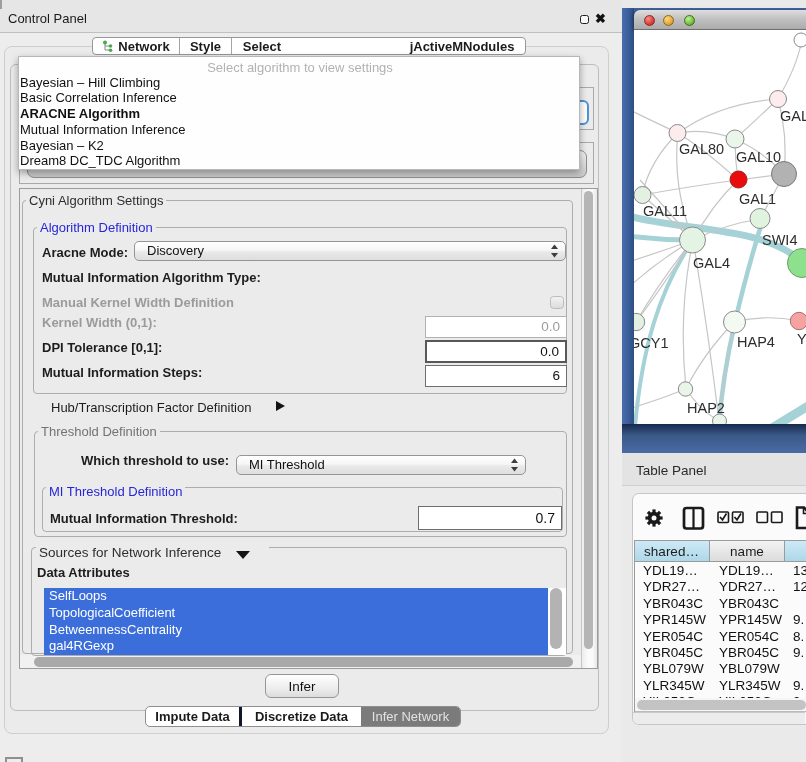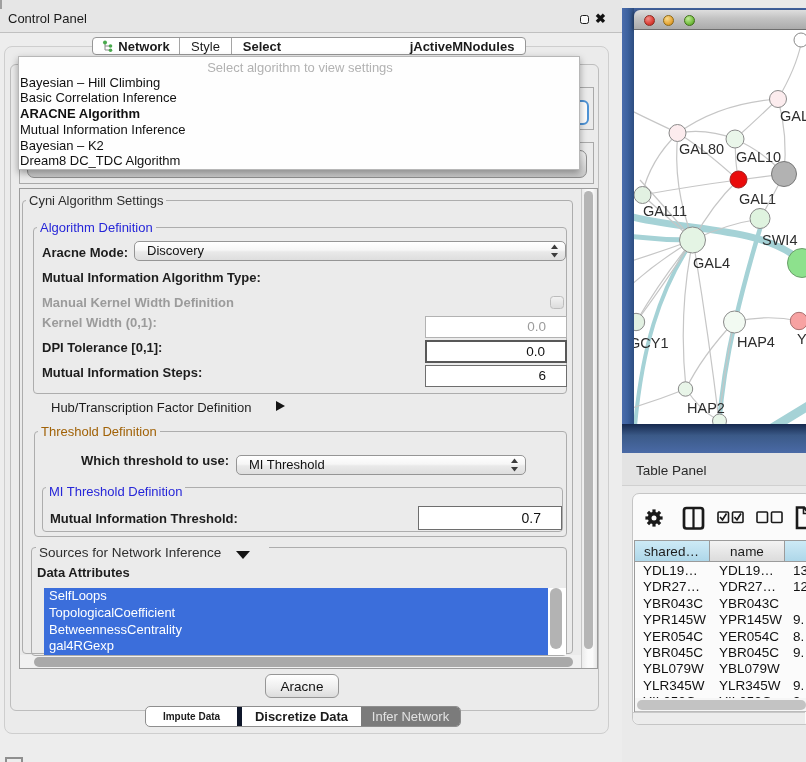--- a/index.html
+++ b/index.html
@@ -10,21 +10,21 @@
 .lbl { font-size:13px; color:#1d1d1d; font-weight:bold; white-space:nowrap; }
 .glbl { font-size:13px; color:#9b9b9b; font-weight:bold; white-space:nowrap; }
 .gbox { position:absolute; border:1px solid #adadad; border-radius:4px; }
 .gtitle { position:absolute; font-size:13px; background:#ebebeb; padding:0 3px; white-space:nowrap; }
 .combo { position:absolute; border:1px solid #959595; border-radius:5px;
   background:linear-gradient(#ffffff 0%, #f6f6f6 45%, #e9e9e9 55%, #dedede 100%);
   font-size:13px; color:#111; line-height:18px; padding-left:12px; }
 .combo .arr { position:absolute; right:6px; top:0; height:100%; display:flex; flex-direction:column; justify-content:center; }
 .combo .arr svg { display:block; }
 .tfield { position:absolute; background:#fff; font-size:13.5px; color:#111;
-  text-align:right; padding-right:20px; }
+  text-align:right; padding-right:6px; }
 </style>
 </head>
 <body>
 <div id="stage">
 <div class="abs" style="left:0;top:0;width:2px;height:9px;background:#9f9f9f;z-index:9;"></div>
 
 <div class="abs" style="left:0;top:0;width:622px;height:762px;background:#ededed;"></div>
 <div class="abs" style="left:0;top:0;width:622px;height:33px;background:#e6e6e6;border-bottom:1px solid #c0c0c0;"></div>
 <div class="abs" style="left:8px;top:11px;font-size:13px;color:#1a1a1a;">Control Panel</div>
 <div class="abs" style="left:580px;top:15px;width:9px;height:9px;border:1.5px solid #1d1d1d;border-radius:2.5px;background:#f8f8f8;"></div>
@@ -35,21 +35,21 @@
 <div class="abs" style="left:10px;top:64px;width:589px;height:647px;background:#ebebeb;border:1px solid #bdbdbd;border-radius:6px;"></div>
 
 <div class="abs" style="left:92px;top:37px;height:18px;display:flex;border:1px solid #979797;border-radius:4px;overflow:hidden;background:#fff;">
   <div style="width:87px;display:flex;align-items:center;justify-content:center;font-size:13px;font-weight:bold;color:#1b1b1b;border-right:1px solid #a5a5a5;">
     <svg width="12" height="13" viewBox="0 0 12 13" style="margin-right:4px;">
           <path d="M3 2 L3 10 M3 6 L8 6 M3 10 L8 10" stroke="#8a8a8a" stroke-width="1" fill="none"></path>
           <circle cx="3" cy="2.5" r="2" fill="#49a94d"></circle>
           <circle cx="8.5" cy="6" r="1.8" fill="#49a94d"></circle>
           <circle cx="8.5" cy="10.3" r="1.8" fill="#49a94d"></circle>
         </svg>Network</div>
-  <div style="width:52px;display:flex;align-items:center;justify-content:center;font-size:13px;font-weight:normal;color:#1b1b1b;border-right:1px solid #a5a5a5;">Style</div>
+  <div style="width:52px;display:flex;align-items:center;justify-content:center;font-size:13px;font-weight:bold;color:#1b1b1b;border-right:1px solid #a5a5a5;">Style</div>
   <div style="width:60px;display:flex;align-items:center;justify-content:center;font-size:13px;font-weight:bold;color:#1b1b1b;">Select</div>
   <div style="width:107px;display:flex;align-items:center;justify-content:center;font-size:13px;color:#dedede;background:#757575;margin-top:39px;">Cyni Toolbox</div>
   <div style="width:126px;display:flex;align-items:center;justify-content:center;font-size:13px;font-weight:bold;color:#1b1b1b;">jActiveMNodules</div>
 </div>
 
 <div class="abs" style="left:19px;top:87px;width:575px;height:43px;border:1px solid #a9a9a9;background:#ebebeb;"></div>
 <div class="abs" style="left:574px;top:100px;width:15px;height:25px;border:2.5px solid #4e92d4;border-radius:6px;background:#fdfdfd;"></div>
 <div class="abs" style="left:19px;top:142px;width:575px;height:42px;border:1px solid #a9a9a9;background:#ebebeb;"></div>
 <div class="abs" style="left:27px;top:150px;width:560px;height:28px;border:1px solid #8e8e8e;border-radius:7px;background:linear-gradient(#f3f3f3,#c7c7c7);"></div>
 
@@ -87,21 +87,21 @@
 <div class="abs lbl" style="left:42px;top:340px;">DPI Tolerance [0,1]:</div>
 <div class="tfield" style="left:425px;top:340px;width:142px;height:23px;border:2px solid #585858;line-height:19px;">0.0</div>
 
 <div class="abs lbl" style="left:42px;top:365px;">Mutual Information Steps:</div>
 <div class="tfield" style="left:425px;top:365px;width:142px;height:22px;border:1.5px solid #6e6e6e;line-height:19px;">6</div>
 
 <div class="abs" style="left:51px;top:400px;font-size:13px;color:#1d1d1d;">Hub/Transcription Factor Definition</div>
 <div class="abs" style="left:276px;top:401px;width:0;height:0;border-left:9px solid #141414;border-top:5.5px solid transparent;border-bottom:5.5px solid transparent;"></div>
 
 <div class="gbox" style="left:34px;top:431px;width:533px;height:106px;"></div>
-<div class="gtitle" style="left:38px;top:424px;color:#a16207;">Threshold Definition</div>
+<div class="gtitle" style="left:38px;top:424px;color:#737373;">Threshold Definition</div>
 
 <div class="abs lbl" style="left:81px;top:453px;">Which threshold to use:</div>
 <div class="combo" style="left:236px;top:455px;width:290px;height:20px;">MI Threshold
   <span class="arr">
         <svg width="9" height="14" viewBox="0 0 9 14">
           <path d="M4.5 0.5 L8 5 L1 5 Z" fill="#3c3c3c"></path>
           <path d="M4.5 13.5 L8 9 L1 9 Z" fill="#3c3c3c"></path>
         </svg>
       </span></div>
 
@@ -114,24 +114,24 @@
 <div class="gbox" style="left:31px;top:547px;width:536px;height:109px;"></div>
 <div class="gtitle" style="left:36px;top:545px;color:#2e2e2e;font-size:13.5px;padding-right:48px;">Sources for Network Inference</div>
 <div class="abs" style="left:236px;top:551px;width:0;height:0;border-top:8px solid #141414;border-left:7.5px solid transparent;border-right:7.5px solid transparent;"></div>
 <div class="abs lbl" style="left:37px;top:565px;">Data Attributes</div>
 
 <div class="abs" style="left:44px;top:588px;width:522px;height:67px;background:#fff;">
   <div style="position:absolute;left:0;top:0;width:504px;height:67px;background:#3b6edb;color:#fff;font-size:13px;line-height:16.8px;padding-left:5px;">SelfLoops<br>TopologicalCoefficient<br>BetweennessCentrality<br>gal4RGexp</div>
   <div style="position:absolute;left:506px;top:0;width:12px;height:61px;background:#b3b3b3;border-radius:6px;"></div>
 </div>
 
-<div class="abs" style="left:265px;top:674px;width:74px;height:24px;border:1px solid #969696;border-radius:6px;background:linear-gradient(#ffffff,#ededed 60%,#dcdcdc);font-size:13.5px;color:#111;display:flex;align-items:center;justify-content:center;">Aracne</div>
+<div class="abs" style="left:265px;top:674px;width:74px;height:24px;border:1px solid #969696;border-radius:6px;background:linear-gradient(#ffffff,#ededed 60%,#dcdcdc);font-size:13.5px;color:#111;display:flex;align-items:center;justify-content:center;">Infer</div>
 
 <div class="abs" style="left:145px;top:706px;height:21px;display:flex;border:1px solid #8e8e8e;border-radius:5px;overflow:hidden;background:#fff;">
-  <div style="width:96px;display:flex;align-items:center;justify-content:center;font-size:10px;font-weight:bold;color:#1b1b1b;border-right:5px solid #0f172a;">Impute Data</div>
+  <div style="width:96px;display:flex;align-items:center;justify-content:center;font-size:13px;font-weight:bold;color:#1b1b1b;border-right:3px solid #0f172a;">Impute Data</div>
   <div style="width:119px;display:flex;align-items:center;justify-content:center;font-size:13px;font-weight:bold;color:#1b1b1b;">Discretize Data</div>
   <div style="width:99px;display:flex;align-items:center;justify-content:center;font-size:13px;color:#e2e2e2;background:#7b7b7b;">Infer Network</div>
 </div>
 
 <div class="abs" style="left:18px;top:56px;width:562px;height:114px;background:#fefefe;border:1px solid #b7b7b7;box-shadow:0 3px 7px rgba(0,0,0,0.35);"></div>
 <div class="abs" style="left:18px;top:60px;width:564px;text-align:center;font-size:13px;color:#b2b2b2;">Select algorithm to view settings</div>
 <div class="abs" style="left:20px;top:74.5px;font-size:13px;color:#101010;line-height:15.8px;white-space:nowrap;">Bayesian – Hill Climbing<br>Basic Correlation Inference<br><b>ARACNE Algorithm</b><br>Mutual Information Inference<br>Bayesian – K2<br>Dream8 DC_TDC Algorithm</div>
 
 <div class="abs" style="left:5px;top:757px;width:18px;height:12px;border:2px solid #8f8f8f;background:#ededed;"></div>
 

